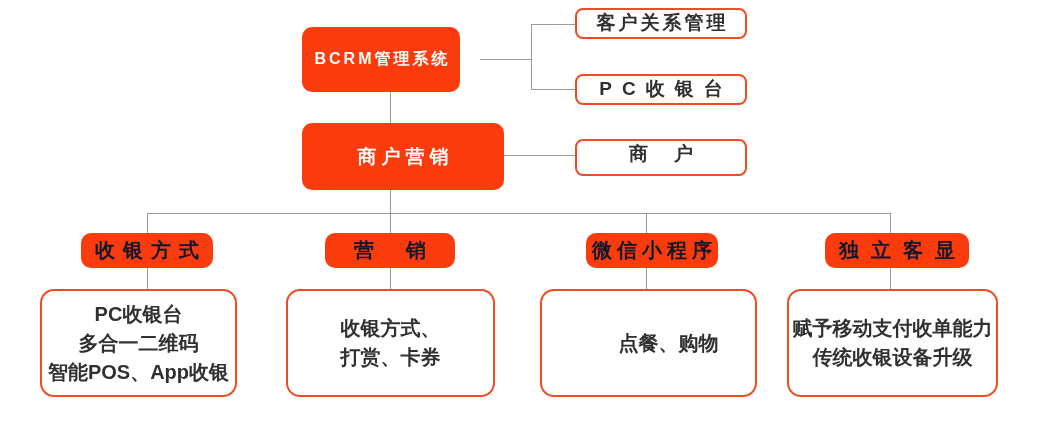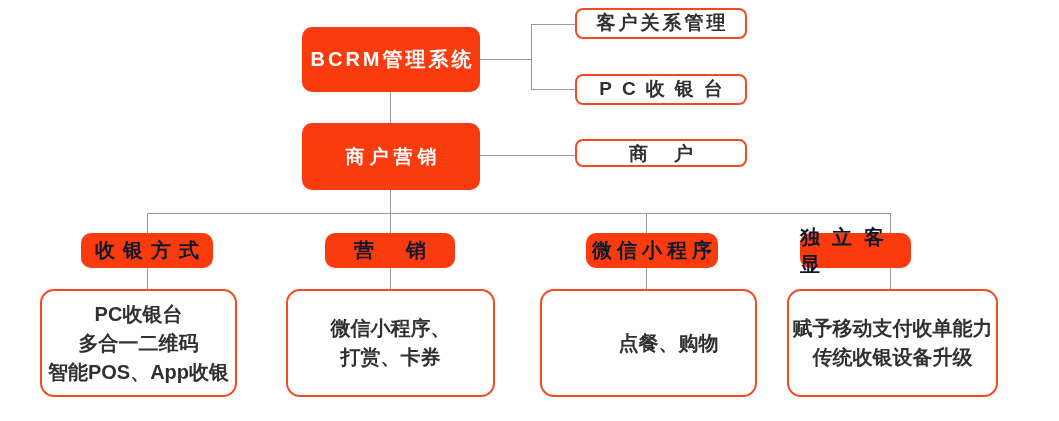--- a/index.html
+++ b/index.html
@@ -25,36 +25,36 @@
     display:flex;align-items:center;justify-content:center;
     font-weight:bold;text-align:center;
   }
   
   .node-outline{
     position:absolute;z-index:2;background:#ffffff;border:2px solid var(--border);
     display:flex;align-items:flex-start;justify-content:center;
     font-weight:bold;color:var(--text);text-align:center;
   }
 
-  #node-bcrm{left:302px;top:27px;width:178px;height:65px;border-radius:10px;font-size:20px;}
-  #node-l2{left:302px;top:123px;width:178px;height:67px;border-radius:10px;font-size:19px;line-height:26px;flex-direction:row;}
+  #node-bcrm{left:302px;top:27px;width:158px;height:65px;border-radius:10px;font-size:16px;}
+  #node-l2{left:302px;top:123px;width:202px;height:67px;border-radius:10px;font-size:19px;line-height:26px;flex-direction:row;}
 
   #node-crm{left:575px;top:8px;width:172px;height:31px;border-radius:8px;font-size:19px;}
   #node-oa{left:575px;top:74px;width:172px;height:31px;border-radius:8px;font-size:19px;}
-  #node-merchant{left:575px;top:139px;width:172px;height:28px;border-radius:8px;font-size:19px;}
+  #node-merchant{left:575px;top:139px;width:172px;height:37px;border-radius:8px;font-size:19px;}
 
   .branch-title{
     position:absolute;top:233px;height:35px;border-radius:10px;z-index:2;
     background:var(--accent);color:#0f172a;font-weight:bold;font-size:20px;
     display:flex;align-items:center;justify-content:center;
   }
   #bt-0{left:81px;width:132px;}
   #bt-1{left:325px;width:130px;}
   #bt-2{left:586px;width:132px;font-family:Liberation Mono, monospace;}
-  #bt-3{left:800px;width:111px;}
+  #bt-3{left:825px;width:144px;}
 
   .branch-box{
     position:absolute;top:289px;height:108px;border-radius:14px;z-index:2;
     background:#ffffff;border:2px solid var(--border);
     display:flex;flex-direction:column;align-items:center;justify-content:center;
     font-weight:bold;font-size:20px;line-height:29px;color:var(--text);text-align:center;
   }
   #bb-0{left:40px;width:197px;}
   #bb-1{left:286px;width:209px;}
   #bb-2{left:540px;width:217px;padding-left:40px;}
@@ -119,21 +119,21 @@
   <div id="bt-3" class="branch-title">
     <span class="ls12">独立客显</span>
   </div>
 
   <div id="bb-0" class="branch-box">
     <span>PC收银台</span>
     <span>多合一二维码</span>
     <span>智能POS、App收银</span>
   </div>
   <div id="bb-1" class="branch-box">
-    <span>微信小程序、</span>
+    <span>收银方式、</span>
     <span>打赏、卡券</span>
   </div>
   <div id="bb-2" class="branch-box">
     <span>点餐、购物</span>
   </div>
   <div id="bb-3" class="branch-box">
     <span>赋予移动支付收单能力</span>
     <span>传统收银设备升级</span>
   </div>
 

